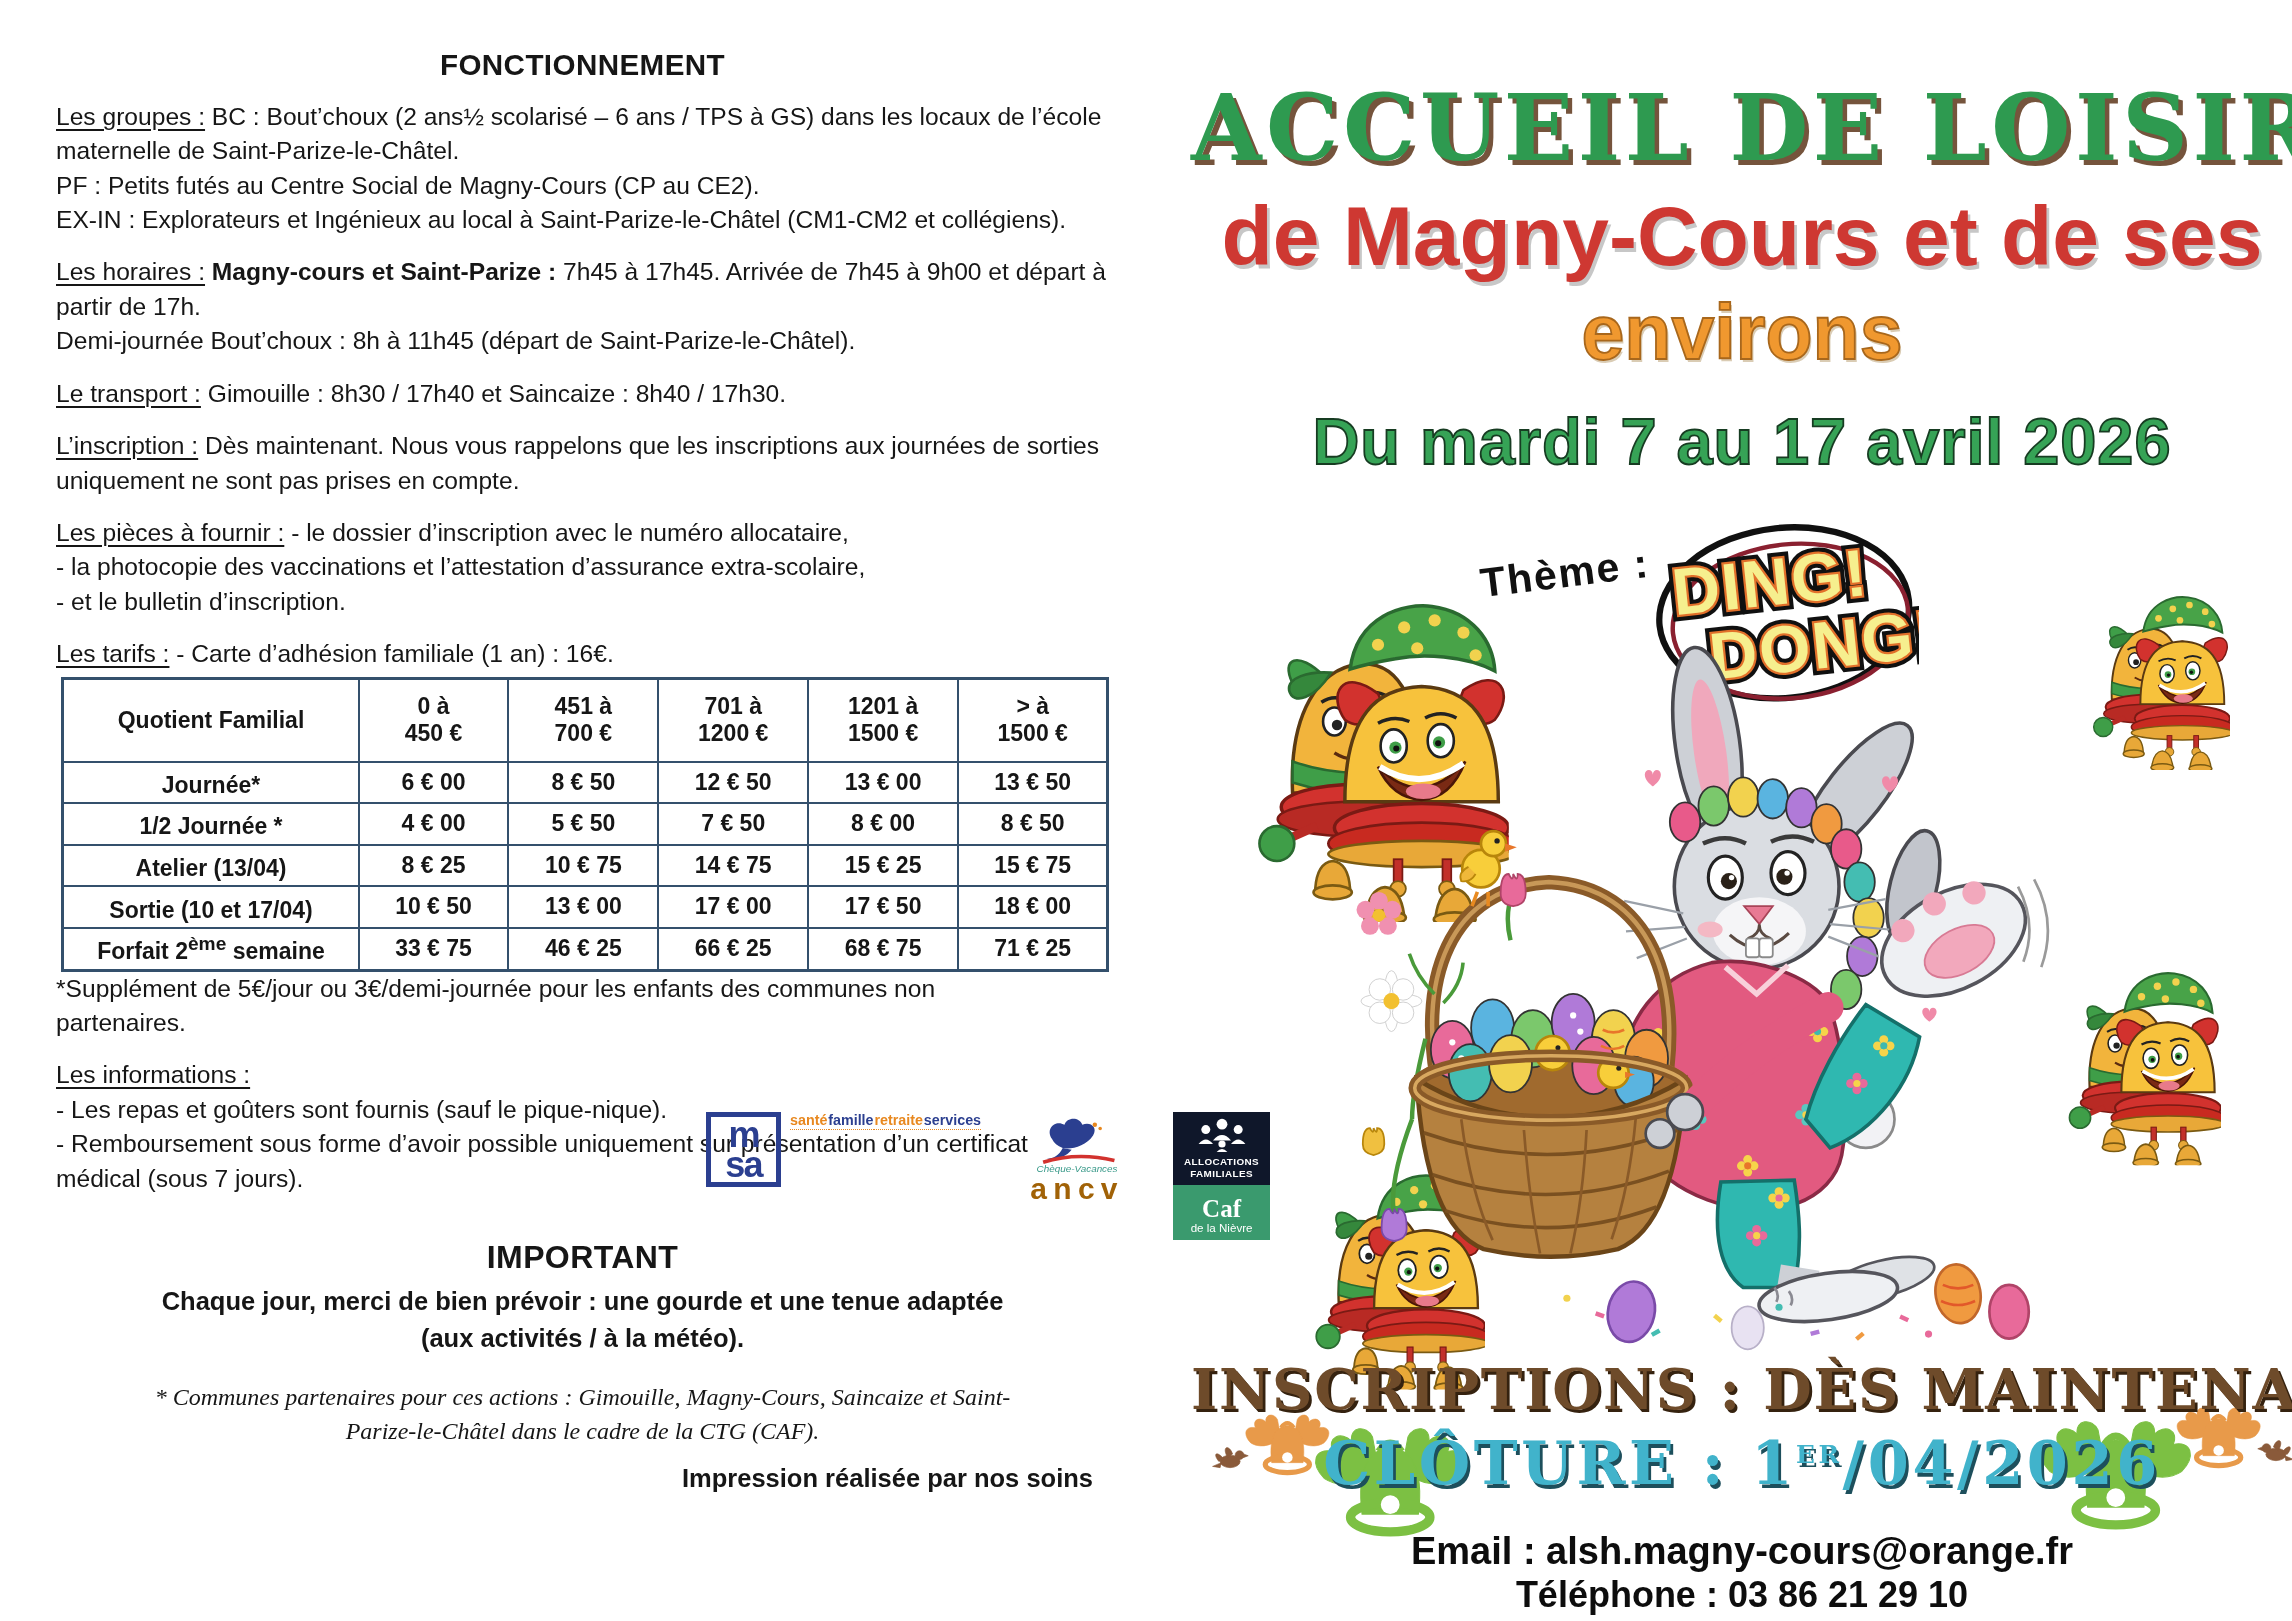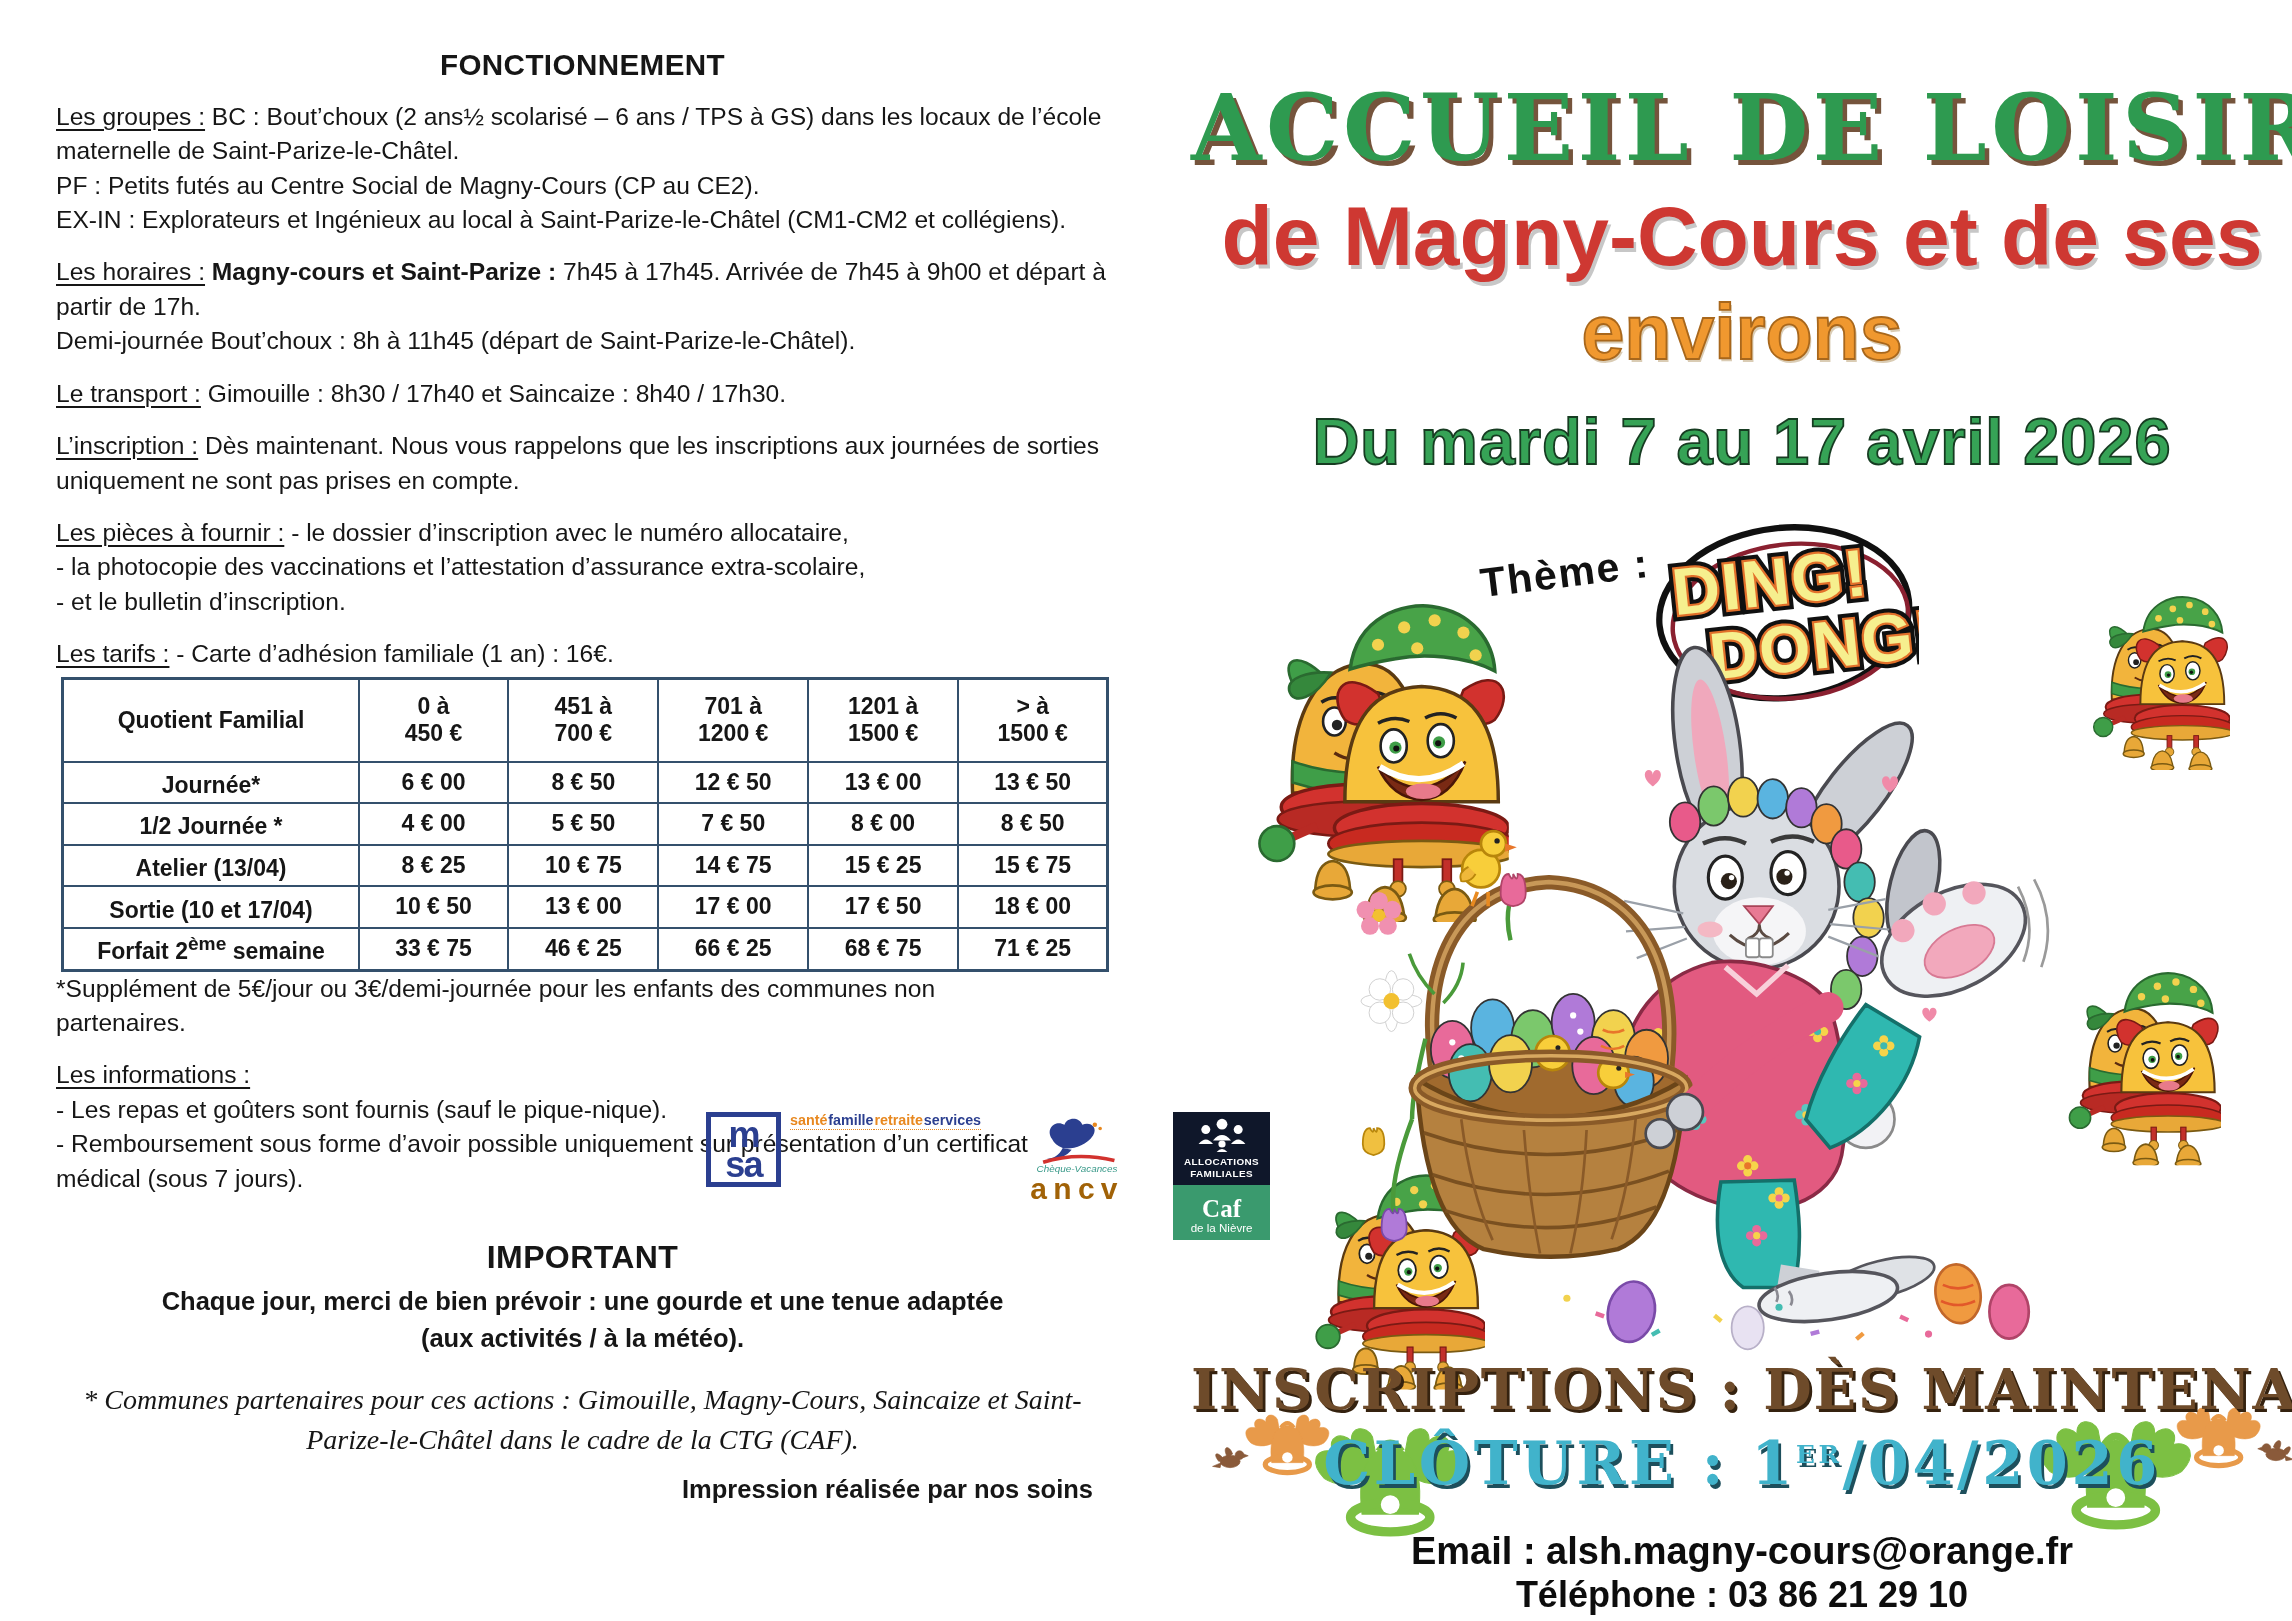--- a/index.html
+++ b/index.html
@@ -19,21 +19,21 @@
   table.tarifs th,table.tarifs td{border:2.7px solid #34506c;text-align:center;font-weight:bold;
     font-size:23px;padding:1.8px 3.6px;line-height:1.2;}
   table.tarifs thead th{height:77px;}
   table.tarifs tbody td{height:36px;}
   .footnote{margin-top:9px;max-width:972px;font-size:24.6px;}
   .infos{margin-top:16px;}
   .infos .narrow{max-width:981px;}
   .important-h{margin:39px 0 3px 0;text-align:center;font-size:32px;font-weight:bold;letter-spacing:0.4px;}
   .imp-line{text-align:center;font-weight:bold;font-size:25.5px;line-height:1.45;}
   .partners{margin-top:23px;text-align:center;font-family:"Liberation Serif",serif;
-    font-style:italic;font-size:28px;line-height:1.42;}
+    font-style:italic;font-size:24px;line-height:1.42;}
   .impression{margin-top:12.5px;text-align:right;padding-right:16px;font-weight:bold;font-size:25.5px;}
   
   .logos{position:absolute;left:706px;top:1112px;display:flex;gap:38px;align-items:flex-start;}
   .msa{display:flex;gap:9px;align-items:flex-start;}
   .msa-box{width:75px;height:75px;border:5.4px solid #2b3f90;box-sizing:border-box;display:flex;
     flex-direction:column;align-items:center;justify-content:center;color:#2b3f90;font-weight:900;
     line-height:.82;font-size:36px;letter-spacing:-1.8px;}
   .msa-words{display:flex;flex-direction:row;gap:0.9px;font-size:14.3px;font-weight:bold;line-height:1.15;}
   .msa-words span{border-bottom:1.8px dotted #e8881f;padding-bottom:0.9px;}
   .w-o{color:#e8881f}.w-b{color:#2b3f90}

